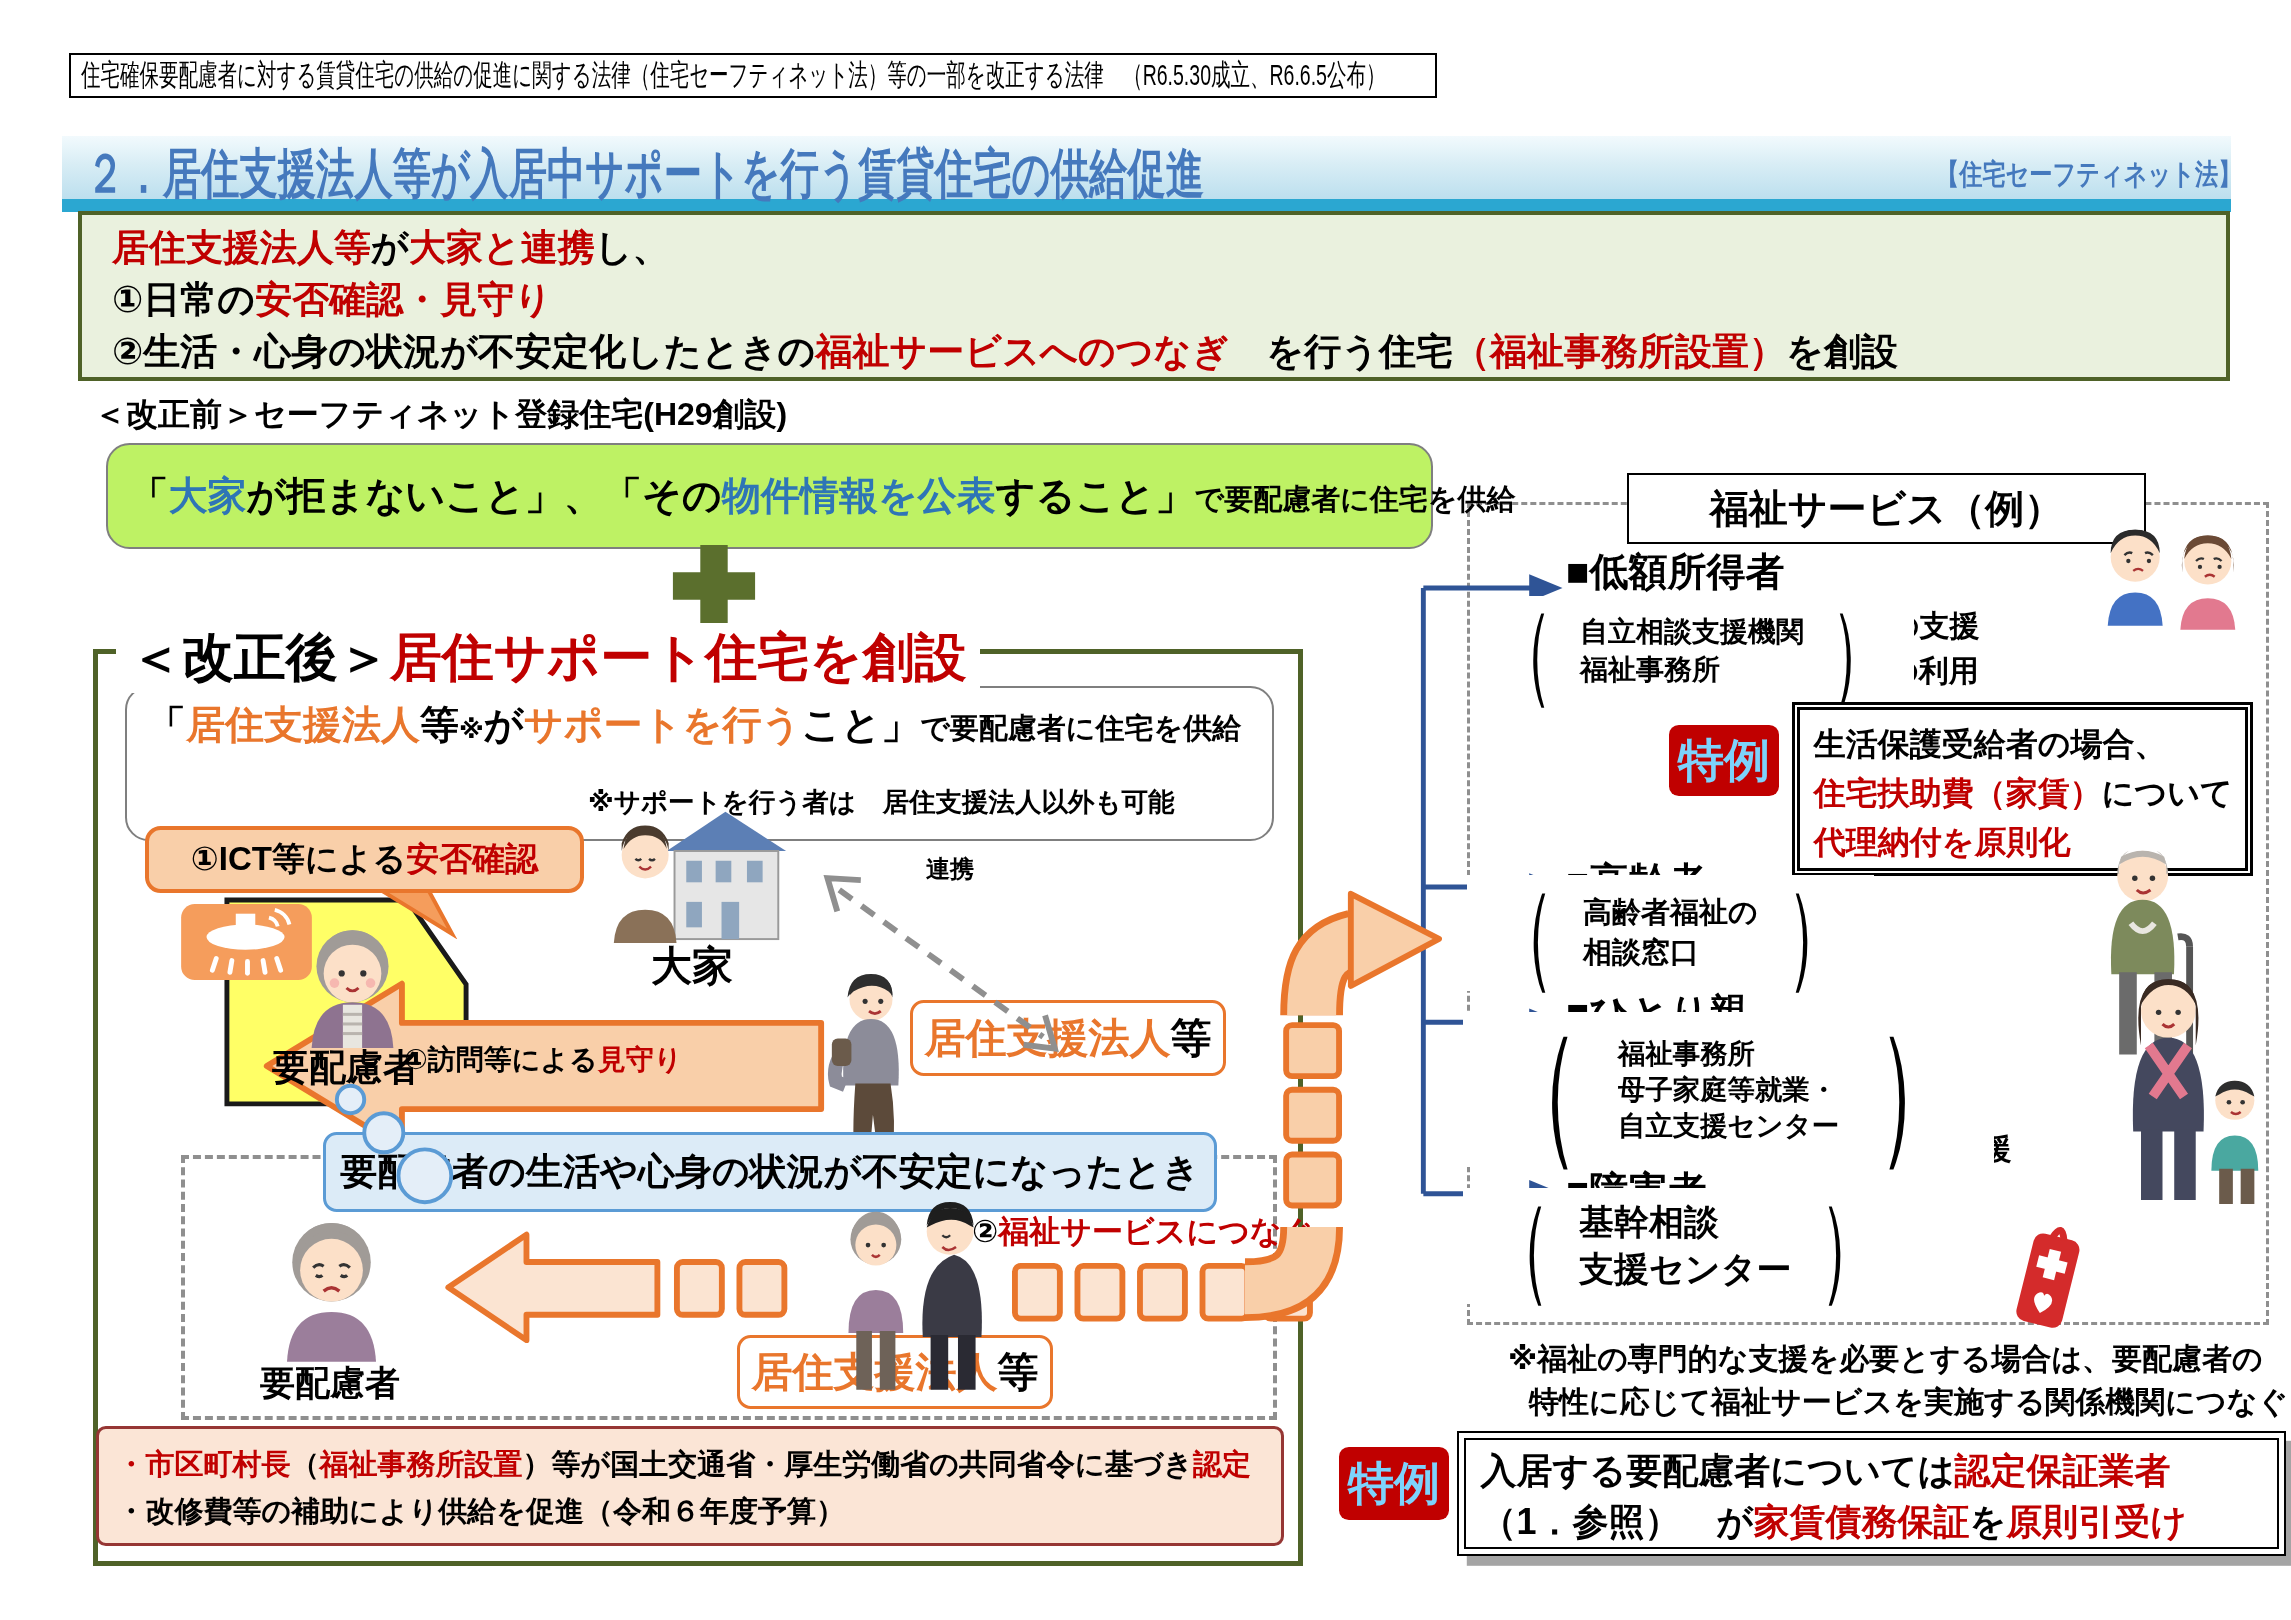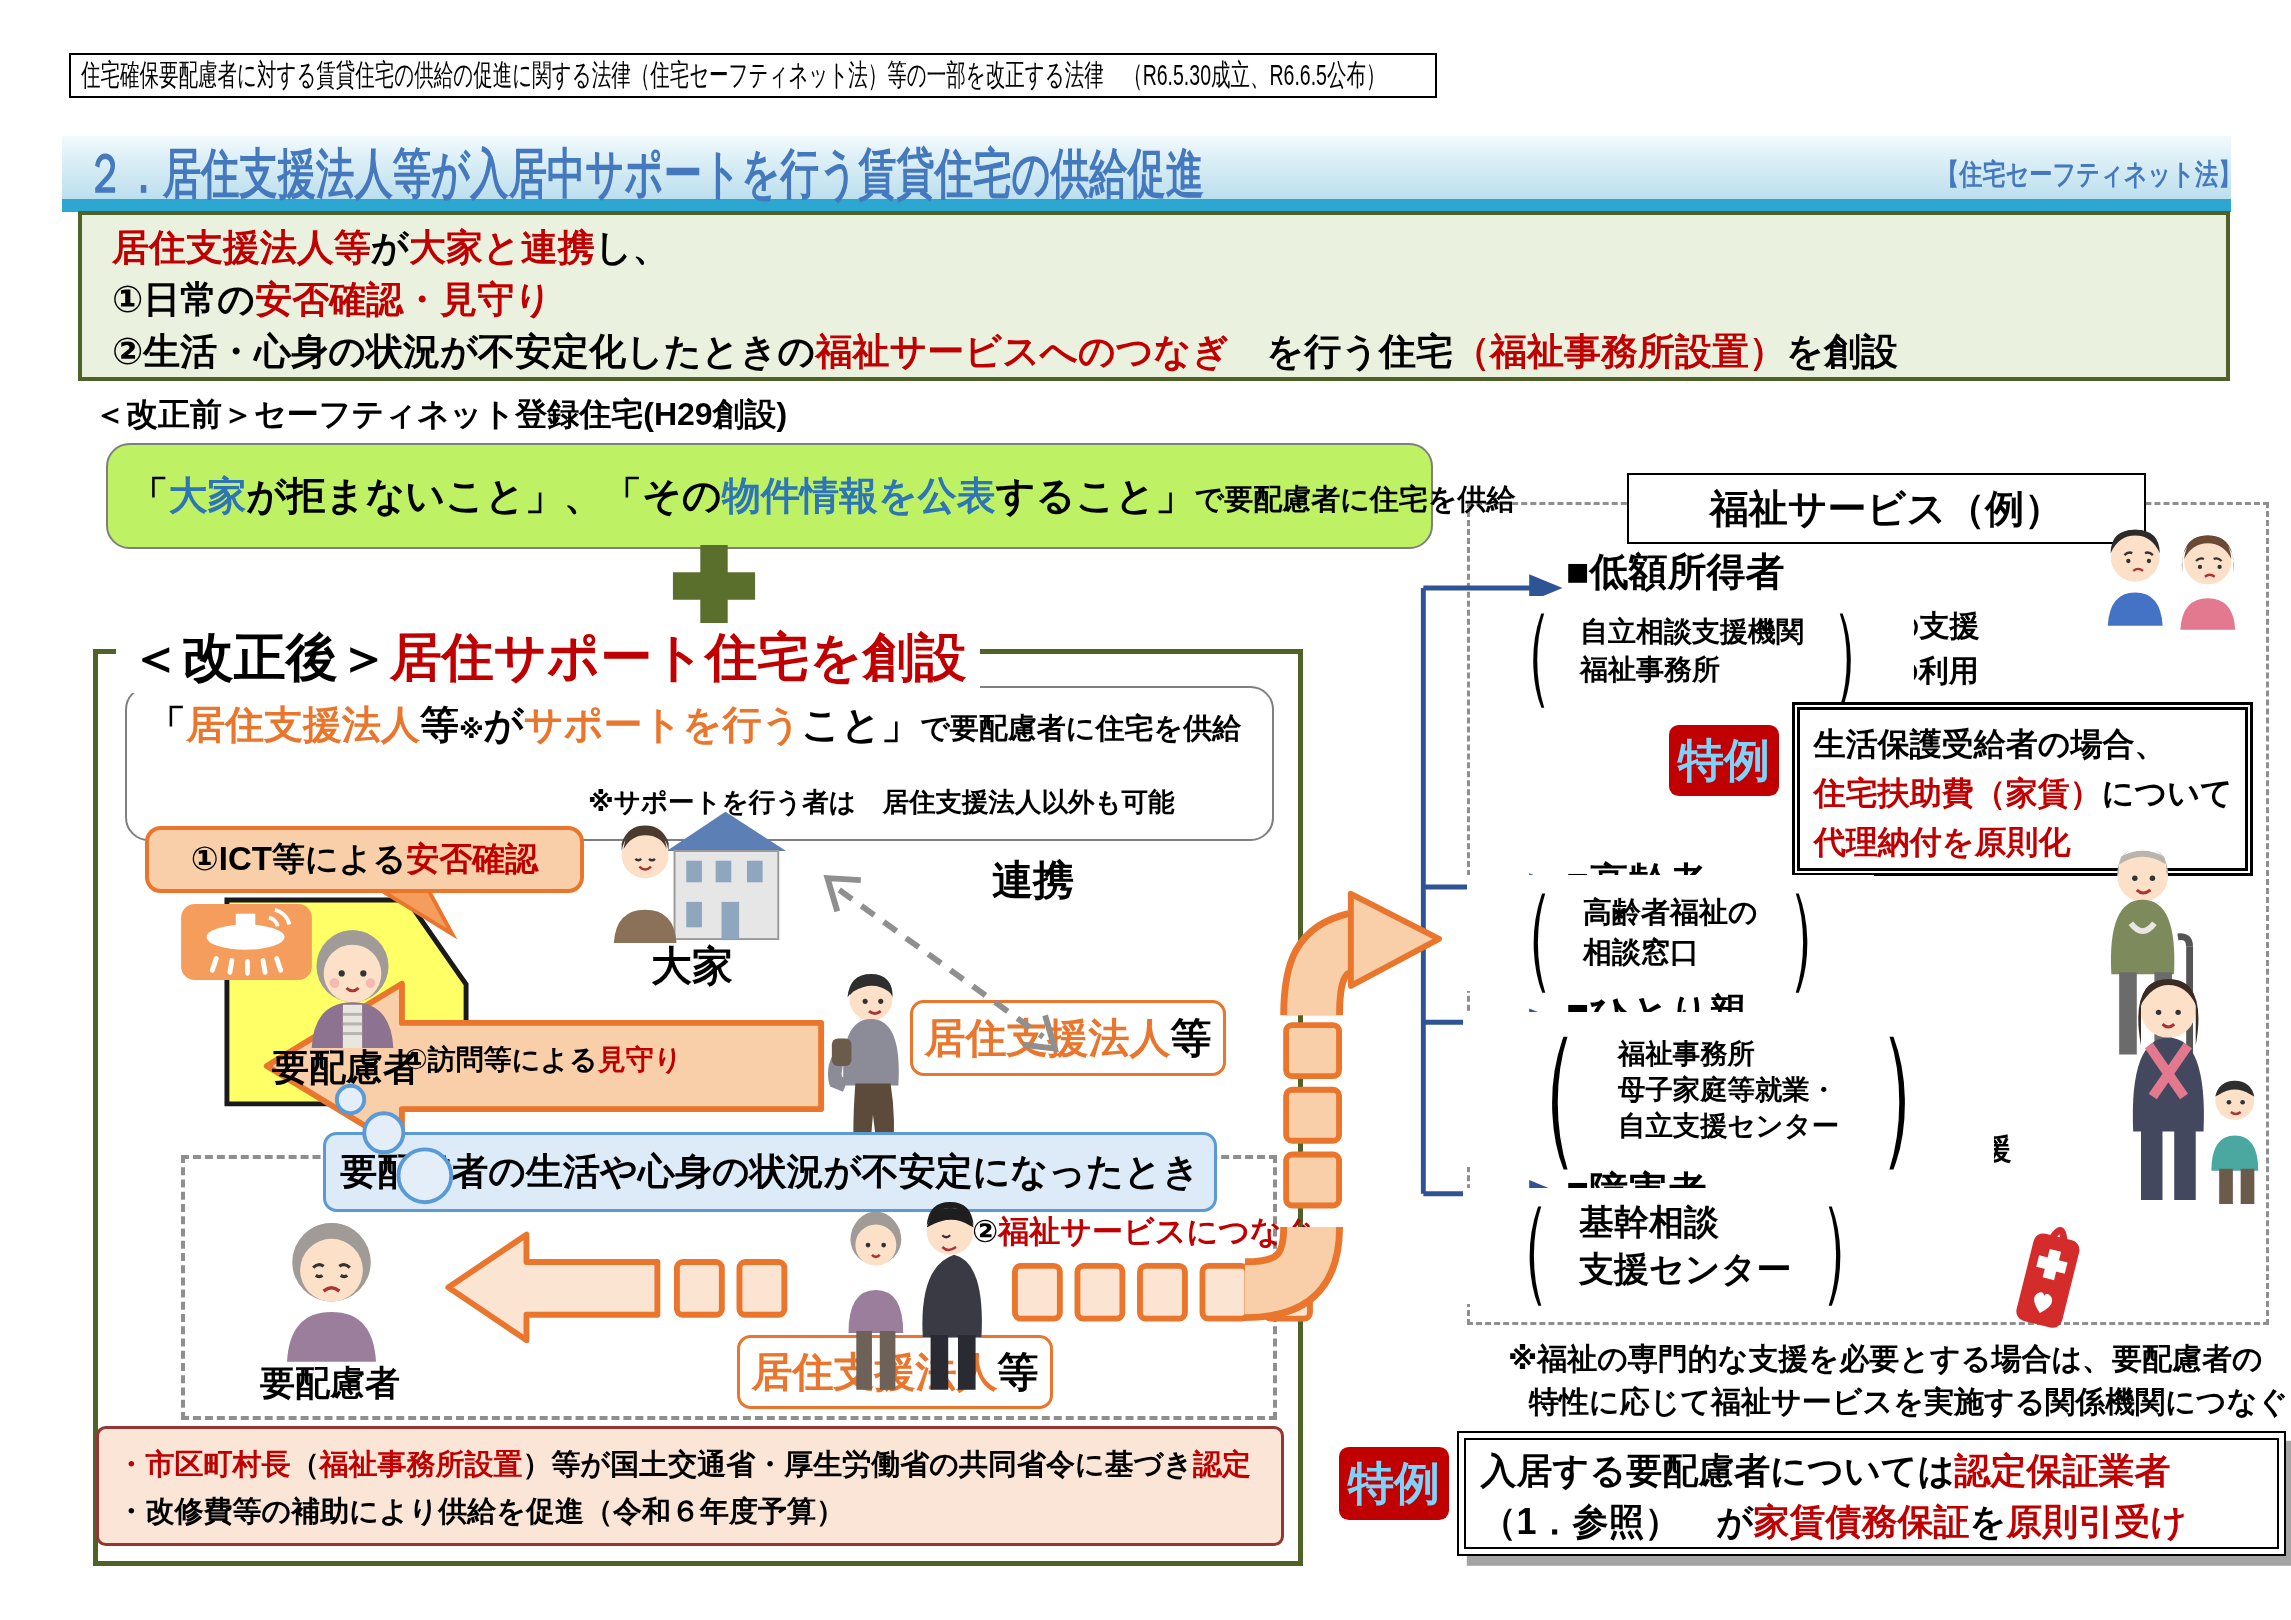--- a/index.html
+++ b/index.html
@@ -42,21 +42,21 @@
              box-sizing:border-box;background:#fff;z-index:1;}
   .after-label{left:116px;top:623px;background:#fff;padding:0 13.7px;font-size:52px;font-weight:700;z-index:3;}
   .supply-box{left:125px;top:686px;width:1149px;height:155px;background:#fff;border:2.9px solid #7F7F7F;
               border-radius:23.5px;box-sizing:border-box;z-index:2;}
   .supply-line{left:147px;top:698px;font-weight:700;z-index:3;}
   .supply-note{left:588px;top:784px;font-size:26.5px;font-weight:600;z-index:3;}
 
   
   .ict-bubble{left:145px;top:826px;width:439px;height:67px;background:#F9CFA9;border:4.9px solid #E9762C;
               border-radius:15.7px;justify-content:center;font-size:33px;font-weight:700;box-sizing:border-box;z-index:4;}
-  .renkei-label{left:992px;top:853px;font-size:41px;font-weight:600;z-index:3;}
+  .renkei-label{left:926px;top:853px;font-size:24px;font-weight:600;z-index:3;}
   .landlord-label{left:651px;top:939px;font-size:41px;font-weight:700;z-index:3;}
   .tenant-label{left:272px;top:1043px;font-size:37px;font-weight:700;z-index:4;}
   .visit-label{left:404px;top:1041px;font-size:28px;font-weight:700;z-index:3;}
   .supporter-box{left:910px;top:1000px;width:316px;height:76px;background:#fff;border:3.9px solid #E9762C;
                  border-radius:13.7px;justify-content:center;font-size:41px;font-weight:700;box-sizing:border-box;z-index:2;}
 
   
   .lower-dashed{left:181px;top:1155px;width:1096px;height:265px;border:4.9px dashed #8F8F8F;box-sizing:border-box;z-index:1;}
   .trigger-box{left:323px;top:1132px;width:894px;height:80px;background:#DCEBF7;border:3.9px solid #5B9BD5;
                border-radius:13.7px;justify-content:center;font-size:37px;font-weight:700;box-sizing:border-box;z-index:3;}

